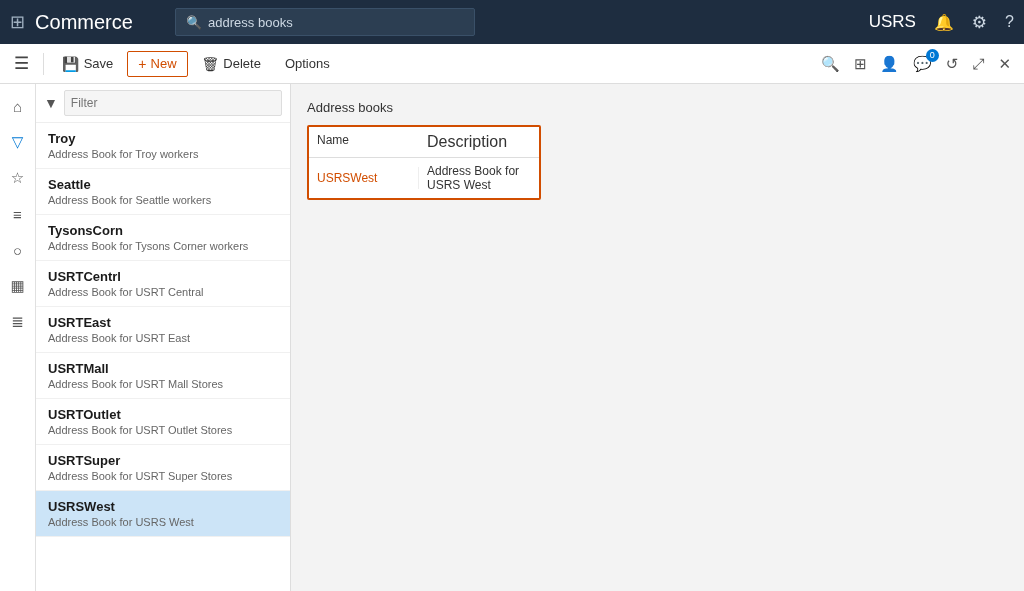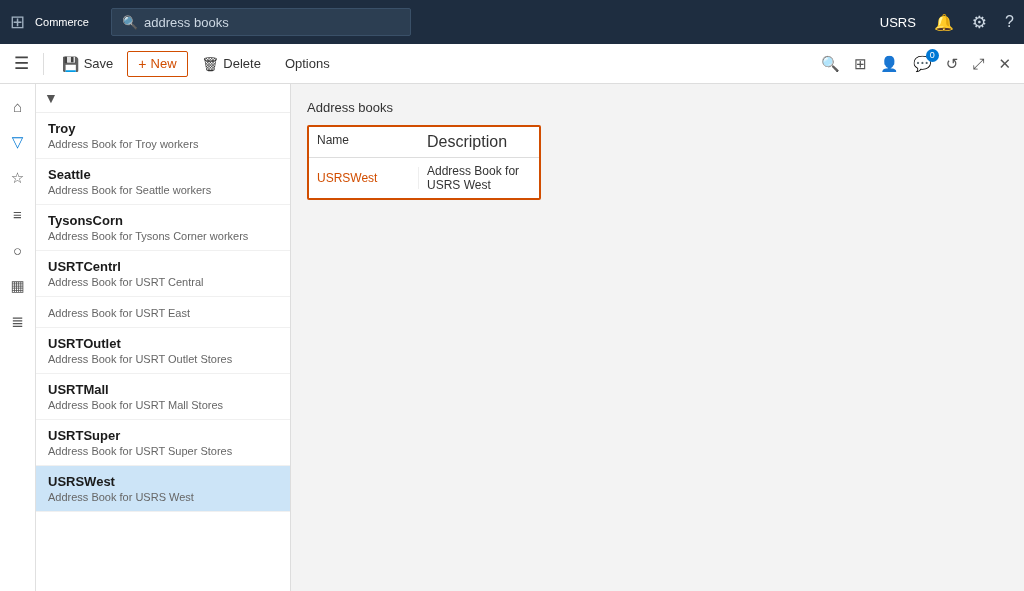--- a/index.html
+++ b/index.html
@@ -9,21 +9,21 @@
     
     .top-nav {
       display: flex;
       align-items: center;
       background: #1e2d40;
       height: 44px;
       padding: 0 10px;
       gap: 10px;
     }
     .top-nav .grid-icon { color: #a0b0c0; font-size: 18px; cursor: pointer; }
-    .top-nav .app-title { color: #fff; font-size: 11px; font-weight: 500; flex: 0 0 auto; margin-right: 12px; }
+    .top-nav .app-title { color: #fff; font-size: 20px; font-weight: 500; flex: 0 0 auto; margin-right: 32px; }
     .top-nav .search-box {
       display: flex;
       align-items: center;
       background: #2c3e52;
       border: 1px solid #3a5068;
       border-radius: 2px;
       padding: 0 10px;
       height: 28px;
       width: 300px;
       gap: 6px;
@@ -31,21 +31,21 @@
     .top-nav .search-box input {
       background: transparent;
       border: none;
       outline: none;
       color: #cdd8e3;
       font-size: 13px;
       width: 100%;
     }
     .top-nav .search-box .search-icon-nav { color: #8899aa; font-size: 13px; }
     .top-nav .spacer { flex: 1; }
-    .top-nav .user-label { color: #fff; font-size: 13px; }
+    .top-nav .user-label { color: #fff; font-size: 17px; }
     .top-nav .nav-icon { color: #cdd8e3; font-size: 16px; cursor: pointer; margin-left: 8px; }
     .top-nav .settings-icon { font-size: 17px; }
 
     
     .toolbar {
       display: flex;
       align-items: center;
       background: #fff;
       height: 40px;
       border-bottom: 1px solid #ddd;
@@ -272,48 +272,52 @@
     <div class="si-icon">☆</div>
     <div class="si-icon">≡</div>
     <div class="si-icon">○</div>
     <div class="si-icon">▦</div>
     <div class="si-icon">≣</div>
   </div>
 
   <div class="list-panel">
     <div class="list-panel-toolbar">
       <span class="filter-icon">▼</span>
+      <div class="filter-input-wrap">
+        <input type="text" placeholder="Filter" style="">
+      </div>
     </div>
     <div class="list-items" id="list-items-container">
         <div class="list-item">
       <div class="item-name">Troy</div>
       <div class="item-desc">Address Book for Troy workers</div>
     </div>
         <div class="list-item">
       <div class="item-name">Seattle</div>
       <div class="item-desc">Address Book for Seattle workers</div>
     </div>
         <div class="list-item">
       <div class="item-name">TysonsCorn</div>
       <div class="item-desc">Address Book for Tysons Corner workers</div>
     </div>
         <div class="list-item">
       <div class="item-name">USRTCentrl</div>
       <div class="item-desc">Address Book for USRT Central</div>
     </div>
         <div class="list-item">
+      <div class="item-name">USRTEast</div>
       <div class="item-desc">Address Book for USRT East</div>
+    </div>
+        <div class="list-item">
+      <div class="item-name">USRTMall</div>
+      <div class="item-desc">Address Book for USRT Mall Stores</div>
     </div>
         <div class="list-item">
       <div class="item-name">USRTOutlet</div>
       <div class="item-desc">Address Book for USRT Outlet Stores</div>
-    </div>
-        <div class="list-item">
-      <div class="item-name">USRTMall</div>
-      <div class="item-desc">Address Book for USRT Mall Stores</div>
     </div>
         <div class="list-item">
       <div class="item-name">USRTSuper</div>
       <div class="item-desc">Address Book for USRT Super Stores</div>
     </div>
         <div class="list-item selected">
       <div class="item-name">USRSWest</div>
       <div class="item-desc">Address Book for USRS West</div>
     </div>
       </div>

